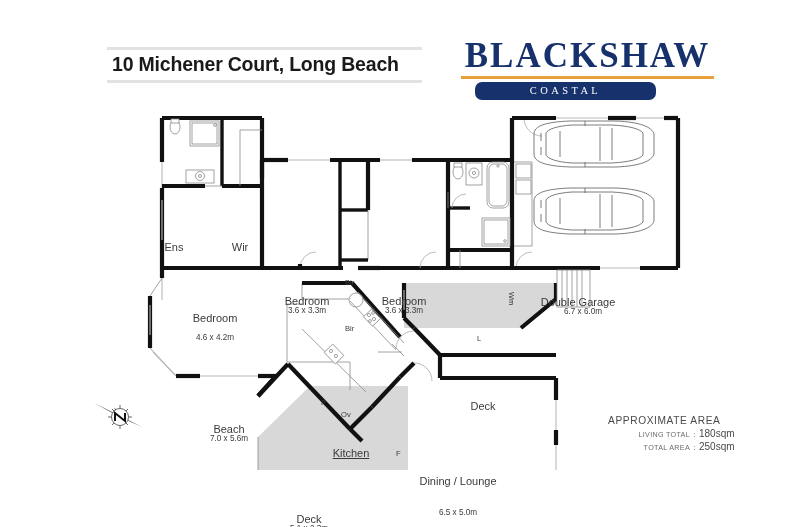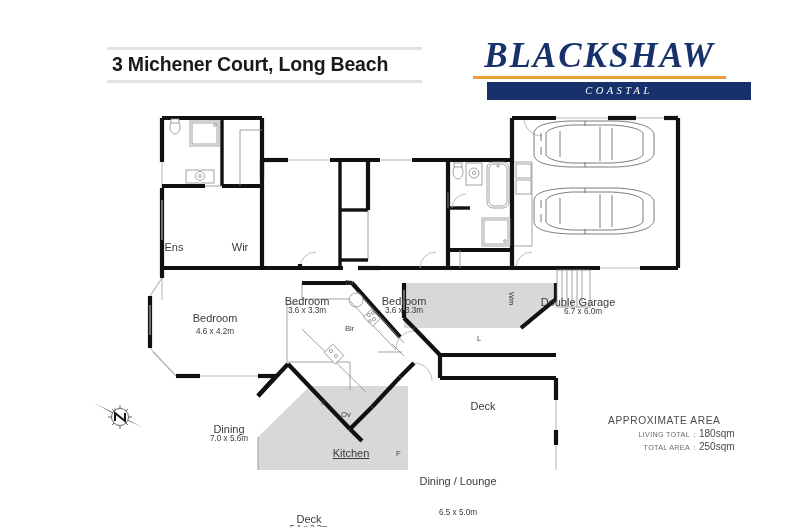--- a/index.html
+++ b/index.html
@@ -14,32 +14,32 @@
   
   #header{position:absolute;left:0;top:0;width:790px;height:110px;}
   #title-rule-top{position:absolute;left:107px;top:47px;width:315px;height:3px;background:#e2e2e2;}
   #title-rule-bottom{position:absolute;left:107px;top:80px;width:315px;height:3px;background:#e2e2e2;}
   #page-title{
     position:absolute;left:112px;top:50px;width:330px;height:29px;
     font-size:19.5px;font-weight:bold;letter-spacing:-0.2px;
     line-height:29px;color:#1a1a1a;white-space:nowrap;
   }
   
-  #logo{position:absolute;left:473px;top:37px;width:253px;height:63px;font-style:italic;}
+  #logo{position:absolute;left:461px;top:37px;width:253px;height:63px;}
   #logo-word{
     font-family:"Liberation Serif", serif;
     font-size:35px;font-weight:bold;letter-spacing:2.0px;
     color:#16316b;line-height:38px;text-align:center;width:253px;
     white-space:nowrap;
   }
   #logo-gold-rule{width:253px;height:2.5px;background:#e8a13a;margin-top:1px;}
   #logo-bar{
-    width:264px;margin-left:14px;margin-top:3px;height:18px;background:#16316b;
+    width:181px;margin-left:14px;margin-top:3px;height:18px;background:#16316b;
     color:#ffffff;font-family:"Liberation Serif", serif;
-    font-size:10.5px;letter-spacing:3.4px;text-align:center;line-height:18px;
+    font-size:10.5px;letter-spacing:3.4px;text-align:center;line-height:18px;border-radius:7px;
   }
   
   #plan-area{position:absolute;left:0;top:100px;width:790px;height:370px;}
   #plan-svg{position:absolute;left:0;top:0;}
   
   .rlabel{
     position:absolute;text-align:center;
     font-family:"Liberation Sans", sans-serif;
     color:#3a3a3a;line-height:1.22;white-space:nowrap;
   }
@@ -65,21 +65,21 @@
   .area-colon{width:9px;text-align:center;font-size:8px;color:#6a6a6a;}
   .area-val{font-size:10px;color:#4a4a4a;}
   
   #footer{position:absolute;left:0;top:470px;width:790px;height:57px;}
 </style>
 </head>
 <body>
 
 <div id="header">
   <div id="title-rule-top"></div>
-  <div id="page-title">3 Michener Court, Long Beach</div>
+  <div id="page-title">10 Michener Court, Long Beach</div>
   <div id="title-rule-bottom"></div>
 
   <div id="logo">
     <div id="logo-word">BLACKSHAW</div>
     <div id="logo-gold-rule"></div>
     <div id="logo-bar">COASTAL</div>
   </div>
 </div>
 
 <div id="plan-area">
@@ -354,32 +354,32 @@
       <path d="M8,-8 L6,-6"></path>
           <path d="M-8,8 L-6,6"></path>
     </g>
   </g>
 </svg>
 
 <div class="rlabel rname" style="left:144px;top:141px;width:60px;">Ens</div>
 <div class="rlabel rname" style="left:210px;top:141px;width:60px;">Wir</div>
 
 <div class="rlabel rname" style="left:165px;top:212px;width:100px;">Bedroom</div>
-<div class="rlabel rdim" style="left:165px;top:227px;width:100px;">4.6 x 4.2m</div>
+<div class="rlabel rdim" style="left:165px;top:233px;width:100px;">4.6 x 4.2m</div>
 
 <div class="rlabel rname" style="left:257px;top:195px;width:100px;">Bedroom</div>
 <div class="rlabel rdim" style="left:257px;top:206px;width:100px;">3.6 x 3.3m</div>
 
 <div class="rlabel rname" style="left:354px;top:195px;width:100px;">Bedroom</div>
 <div class="rlabel rdim" style="left:354px;top:206px;width:100px;">3.6 x 3.3m</div>
 
 <div class="rlabel rname" style="left:518px;top:196px;width:120px;">Double Garage</div>
 <div class="rlabel rdim" style="left:523px;top:207px;width:120px;">6.7 x 6.0m</div>
 
-<div class="rlabel rname" style="left:179px;top:323px;width:100px;">Dining</div>
+<div class="rlabel rname" style="left:179px;top:323px;width:100px;">Beach</div>
 <div class="rlabel rdim" style="left:179px;top:334px;width:100px;">7.0 x 5.6m</div>
 
 <div class="rlabel rname" style="left:311px;top:347px;width:80px;text-decoration:underline;">Kitchen</div>
 
 <div class="rlabel rname" style="left:453px;top:300px;width:60px;">Deck</div>
 
 <div class="rlabel rname" style="left:269px;top:413px;width:80px;">Deck</div>
 <div class="rlabel rdim" style="left:269px;top:424px;width:80px;">5.1 x 2.3m</div>
 
 <div class="rlabel rname" style="left:398px;top:375px;width:120px;">Dining / Lounge</div>

